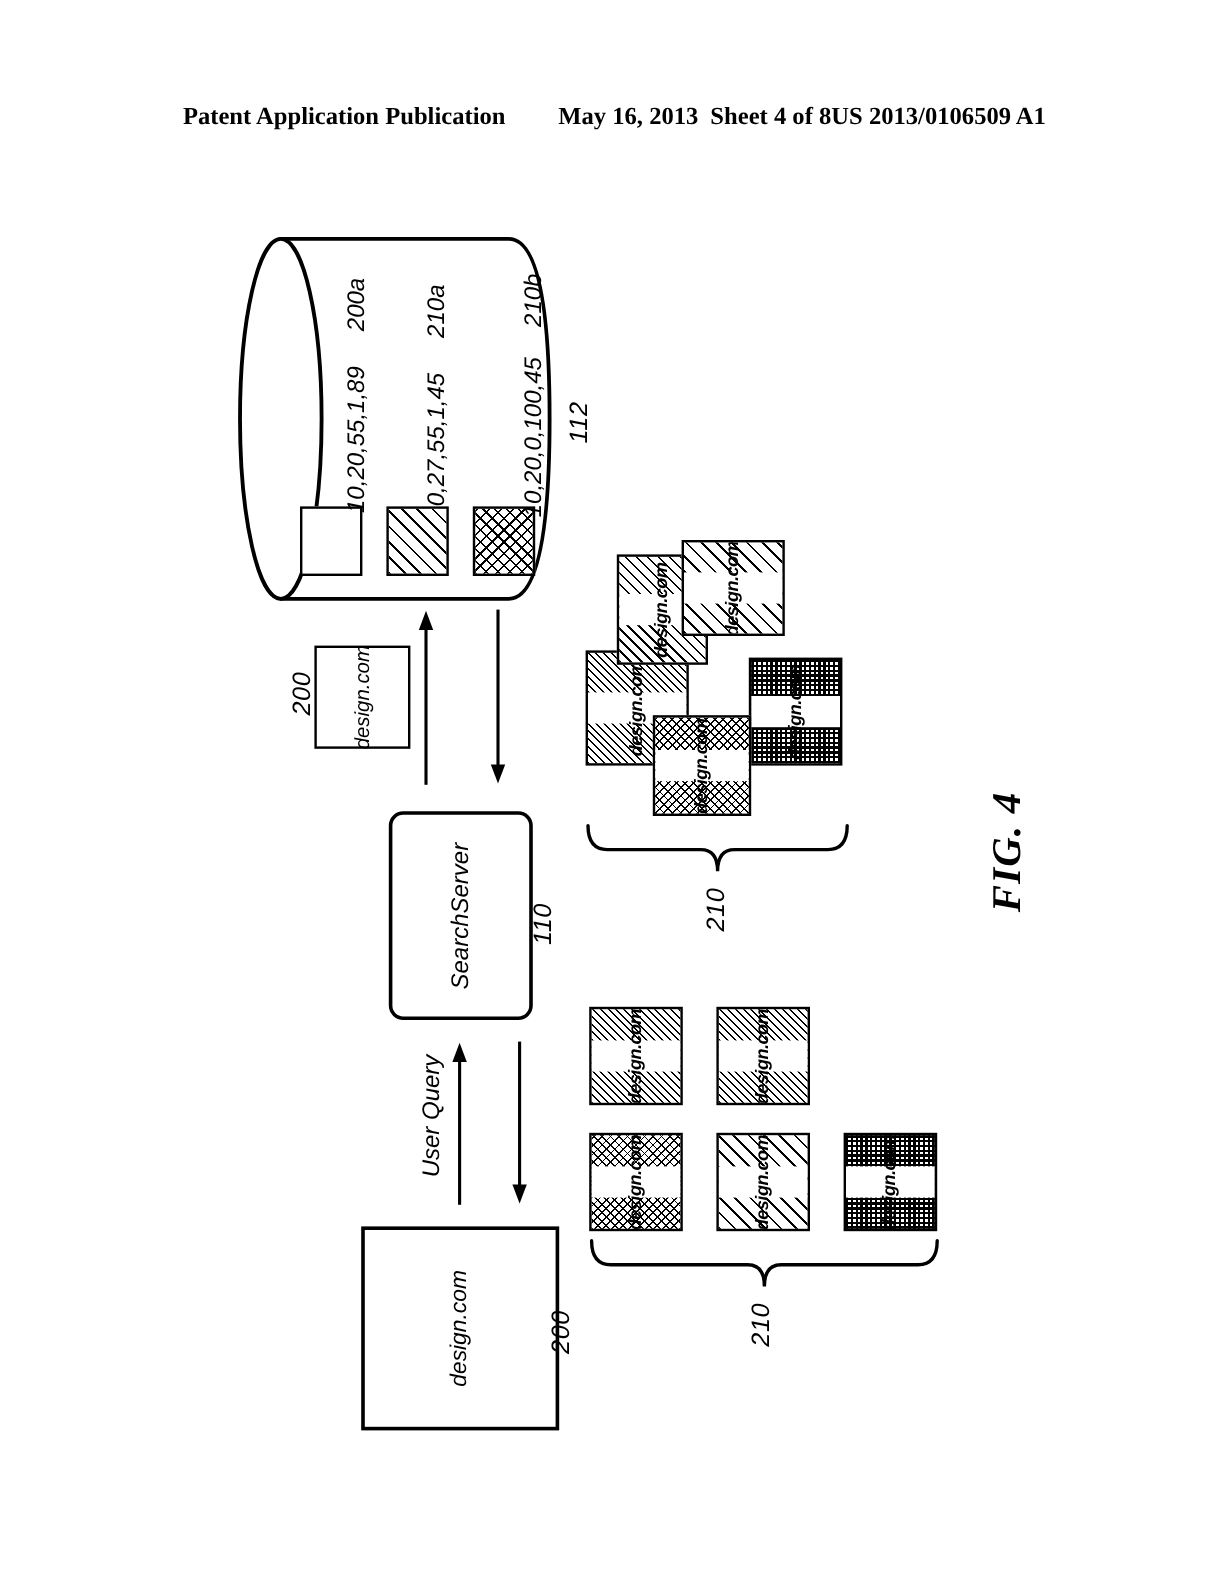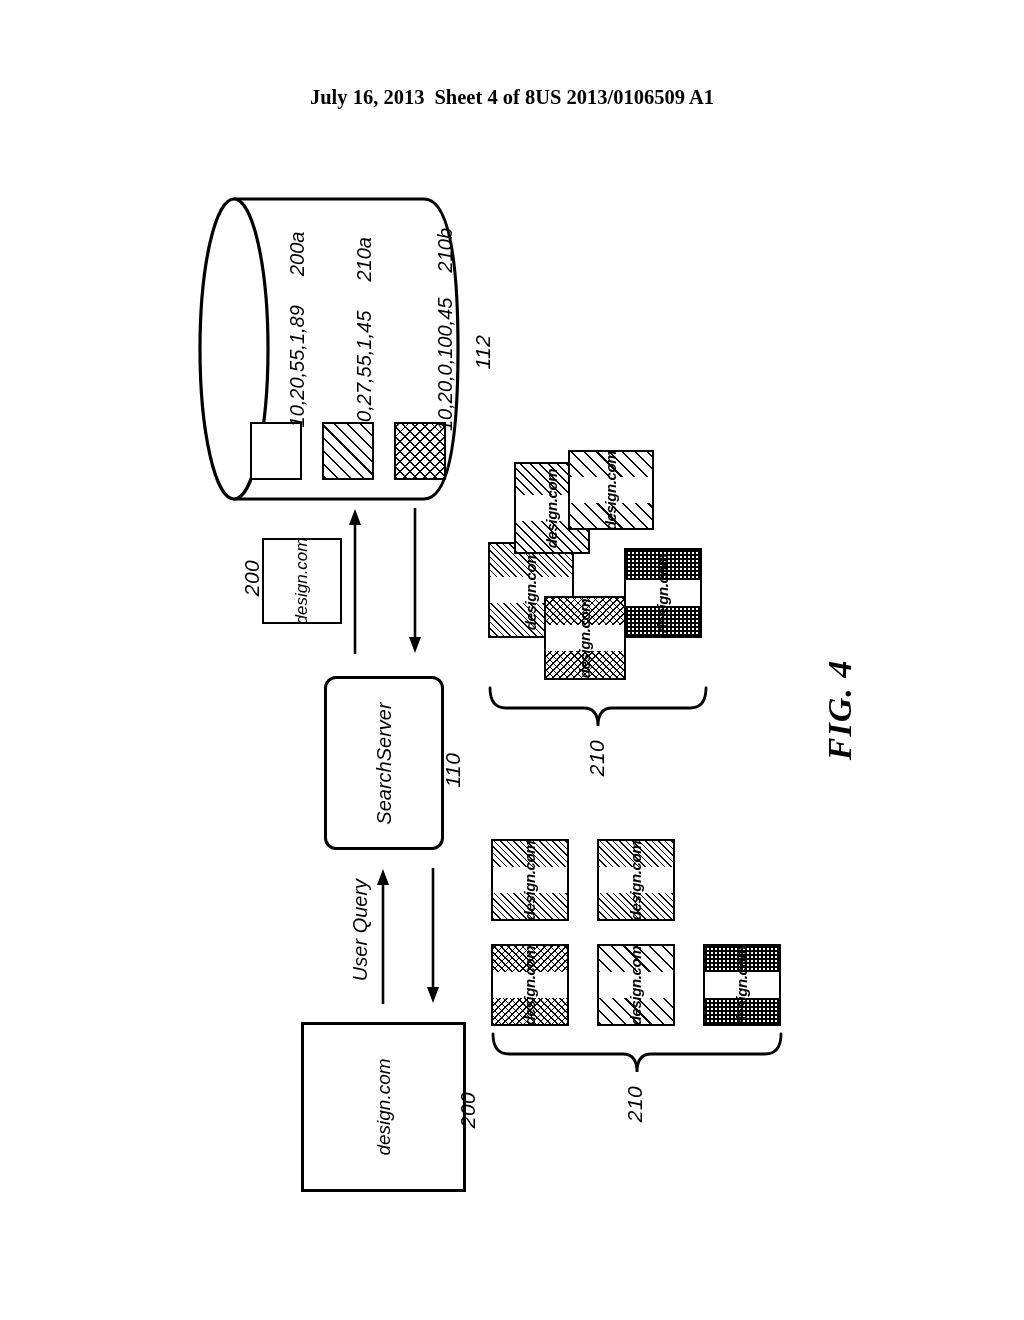--- a/index.html
+++ b/index.html
@@ -214,21 +214,22 @@
     font-size: 34px;
     letter-spacing: 1px;
     white-space: nowrap;
     transform: rotate(-90deg);
   }
 </style>
 </head>
 <body>
 
 <div id="page-header">
-  <span class="h-date">July 16, 2013</span>
+  <span class="h-pub">Patent Application Publication</span>
+  <span class="h-date">May 16, 2013</span>
   <span class="h-sheet">Sheet 4 of 8</span>
   <span class="h-num">US 2013/0106509 A1</span>
 </div>
 
 <div id="figure">
 
   <div id="db-cylinder">
     <svg width="268" height="306" viewBox="0 0 268 306">
 
       <path d="M 38 3 L 228 3 Q 262 3 262 153 Q 262 303 228 303 L 38 303" fill="#ffffff" stroke="#000" stroke-width="3.2" stroke-linecap="round"></path>

